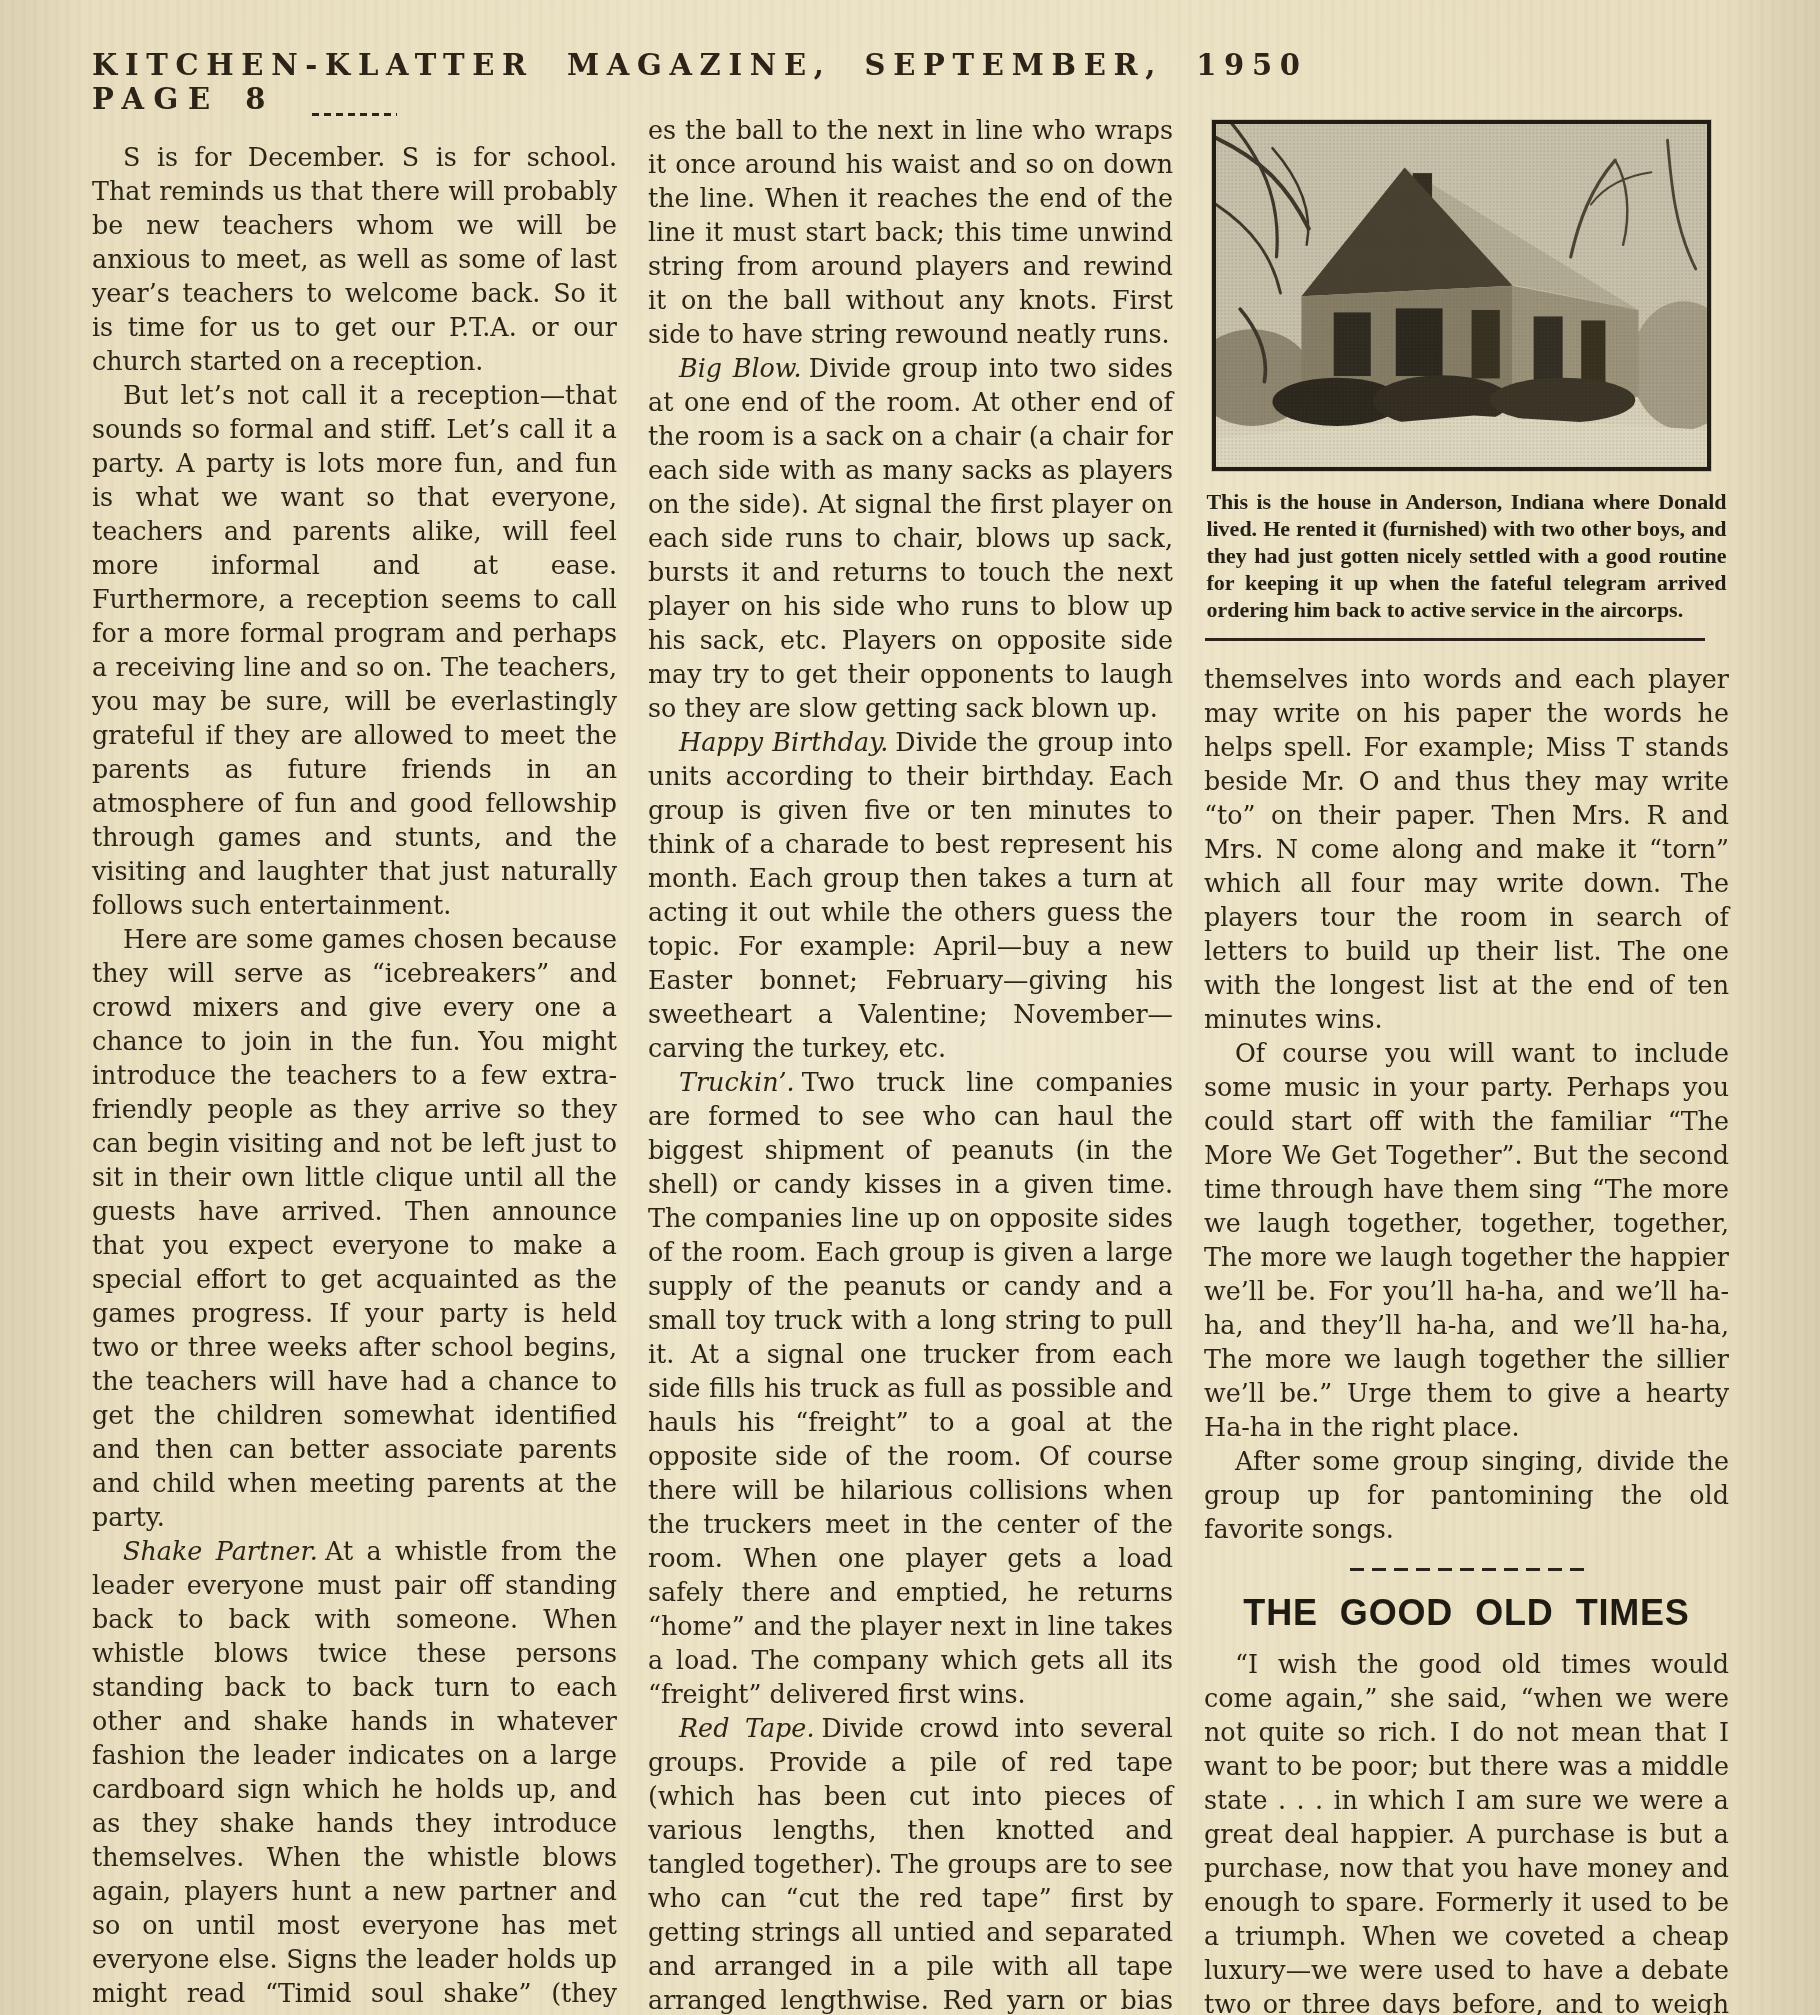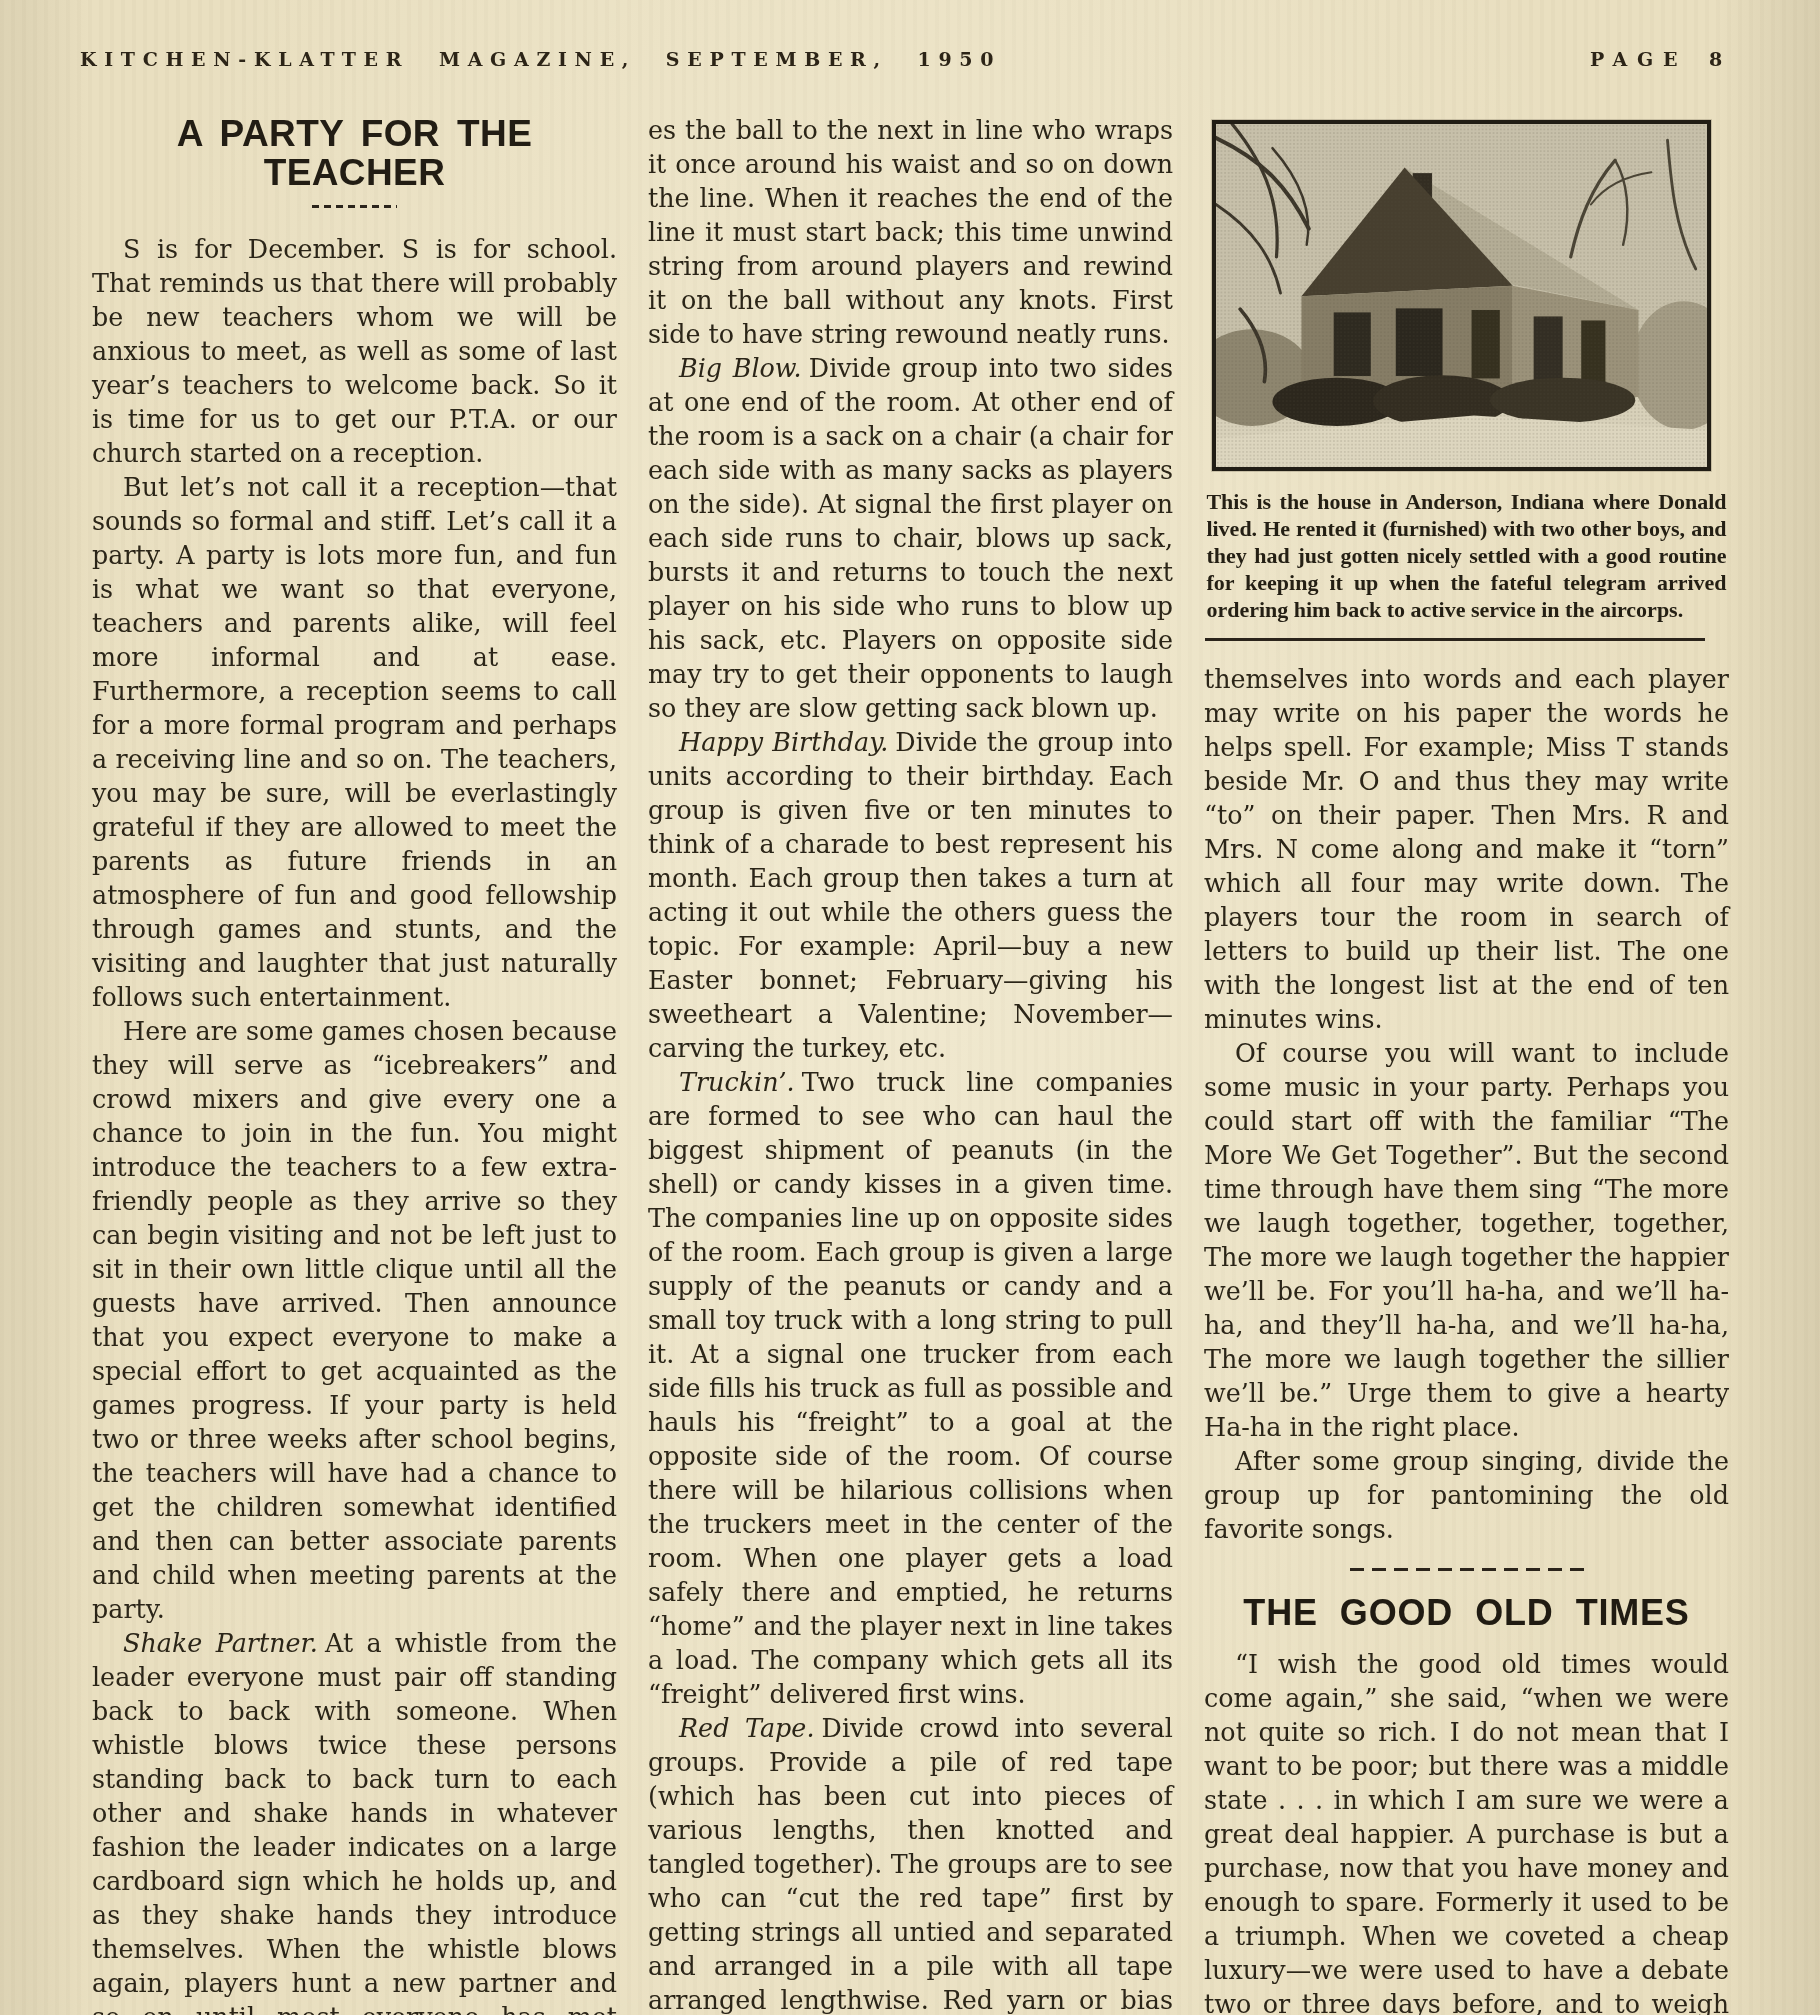--- a/index.html
+++ b/index.html
@@ -10,25 +10,26 @@
     background:
       radial-gradient(ellipse at 48% 35%, rgba(255,252,238,0.35), rgba(255,252,238,0) 62%),
       linear-gradient(90deg, rgba(125,113,82,0.10) 0 24px, rgba(125,113,82,0) 89px, rgba(125,113,82,0) 1717px, rgba(125,113,82,0.16) 100%),
       linear-gradient(0deg, rgba(118,106,76,0.10) 0 36px, rgba(118,106,76,0) 105px),
       repeating-linear-gradient(90deg, rgba(120,108,78,0.035) 0 4.4px, rgba(0,0,0,0) 4.4px 11px),
       #e9dfc0;
     font-family:"DejaVu Serif", serif;
     color:#2a2418;
   }
   .masthead{
-    position:absolute;left:80px;top:48px;width:1652px;
+    position:absolute;left:92px;top:48px;width:1652px;
     display:flex;justify-content:space-between;align-items:baseline;
     font-family:"DejaVu Serif", serif;font-weight:bold;
-    font-size:19px;letter-spacing:7.7px;word-spacing:15.3px;color:#2c2417;
+    font-size:29px;letter-spacing:7.7px;word-spacing:15.3px;color:#2c2417;
     white-space:nowrap;
+    flex-direction:column;
   }
   .masthead .pageno{letter-spacing:9.7px;word-spacing:5.6px;}
   .cols{
     position:absolute;left:92px;top:113px;width:1637px;
     display:flex;gap:31px;
   }
   .col{width:525px;flex:0 0 auto;}
   .headline{
     font-family:"Liberation Sans", sans-serif;font-weight:bold;
     font-size:37px;line-height:1.05;text-align:center;
@@ -78,21 +79,20 @@
 <div class="page">
 
   <div class="masthead">
     <span>KITCHEN-KLATTER MAGAZINE, SEPTEMBER, 1950</span>
     <span class="pageno">PAGE 8</span>
   </div>
 
   <div class="cols">
 
     <div class="col">
-      <div class="headline">A PARTY FOR THE TEACHER</div>
       <div class="byline-rule"></div>
       <p class="body"><span>S is for December.  S is for school. That reminds us that there will probably be new teachers whom we will be anxious to meet, as well as some of last year’s teachers to welcome back. So it is time for us to get our P.T.A. or our church started on a reception.</span></p>
       <p class="body"><span>But let’s not call it a reception—that sounds so formal and stiff. Let’s call it a party.  A party is lots more fun, and fun is what we want so that everyone, teachers and parents alike, will feel more informal and at ease. Furthermore, a reception seems to call for a more formal program and perhaps a receiving line and so on. The teachers, you may be sure, will be everlastingly grateful if they are allowed to meet the parents as future friends in an atmosphere of fun and good fellowship through games and stunts, and the visiting and laughter that just naturally follows such entertainment.</span></p>
       <p class="body"><span>Here are some games chosen because they will serve as “icebreakers” and crowd mixers and give every one a chance to join in the fun.  You might introduce the teachers to a few extra-friendly people as they arrive so they can begin visiting and not be left just to sit in their own little clique until all the guests have arrived. Then announce that you expect everyone to make a special effort to get acquainted as the games progress. If your party is held two or three weeks after school begins, the teachers will have had a chance to get the children somewhat identified and then can better associate parents and child when meeting parents at the party.</span></p>
       <p class="body"><span class="lead">Shake Partner.</span><span>At a whistle from the leader everyone must pair off standing back to back with someone. When whistle blows twice these persons standing back to back turn to each other and shake hands in whatever fashion the leader indicates on a large cardboard sign which he holds up, and as they shake hands they introduce themselves. When the whistle blows again, players hunt a new partner and so on until most everyone has met everyone else.  Signs the leader holds up might read “Timid soul shake” (they shake hands listlessly). “Pump handle” (vigorously) “Colonial style” (very courtly with deep brow and courtesy( “High-brow (finger tips barely touching, nose tilted in the air) “Chinese” (each shakes his own hand).</span></p>
 
     </div>
 
     <div class="col">
       <p class="body cont"><span>es the ball to the next in line who wraps it once around his waist and so on down the line.  When it reaches the end of the line it must start back; this time unwind string from around players and rewind it on the ball without any knots.  First side to have string rewound neatly runs.</span></p>

